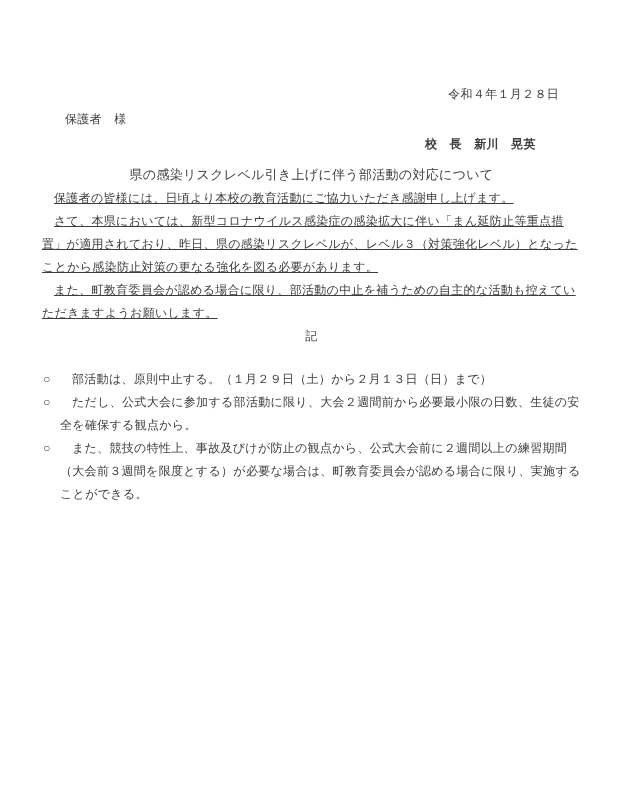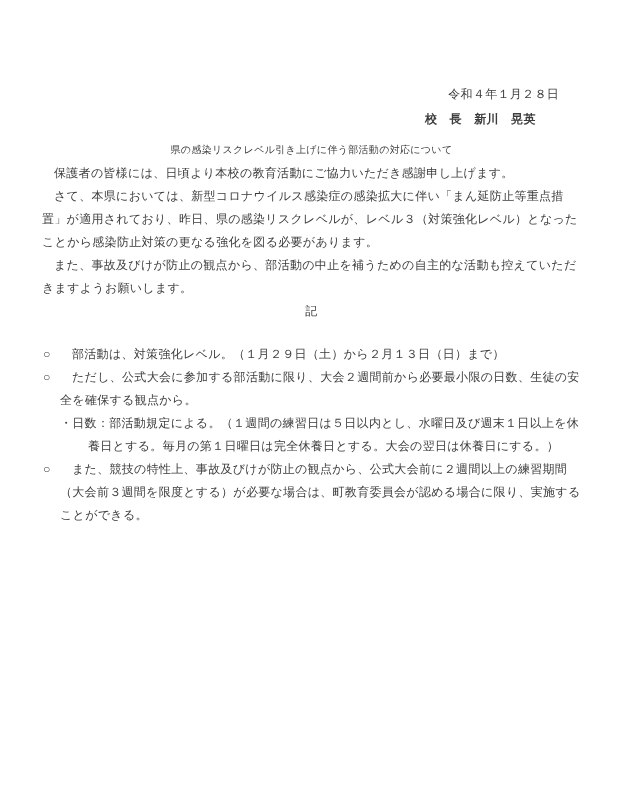--- a/index.html
+++ b/index.html
@@ -22,73 +22,71 @@
   
   .header-line { line-height: 25px; white-space: nowrap; }
   .date-line { text-align: right; padding-right: 22px; }
   .addressee-line { padding-left: 23px; }
   .school-line { padding-left: 375px; }
   .principal-line { padding-left: 383px; font-weight: bold; }
 
   
   .doc-title {
     text-align: center;
-    font-size: 10px;
+    font-size: 13px;
     line-height: 24px;
     margin-top: 6px;
   }
 
   
-  .para { margin: 0; text-indent: 12px; }
+  .para { margin: 0; text-indent: 12px; text-decoration: underline; }
 
   
   .kigo { text-align: center; }
 
   
   .list { margin-top: 20px; }
   .o-item { position: relative; margin-left: 18px; text-indent: 12px; }
   .o-bullet { position: absolute; left: -17px; top: 0; text-indent: 0; }
   .sub-item { margin-left: 18px; padding-left: 28px; text-indent: -28px; }
 </style>
 </head>
 <body>
 
 <div class="page">
 
   <div class="header-line date-line">令和４年１月２８日</div>
 
+  <div class="header-line addressee-line">保護者　様</div>
 
   <div>
     <div class="header-line principal-line">校　長　新川　晃英</div>
   </div>
 
   <div class="doc-title">県の感染リスクレベル引き上げに伴う部活動の対応について</div>
 
   <p class="para">保護者の皆様には、日頃より本校の教育活動にご協力いただき感謝申し上げます。</p>
 
   <p class="para">さて、本県においては、新型コロナウイルス感染症の感染拡大に伴い「まん延防止等重点措置」が適用されており、昨日、県の感染リスクレベルが、レベル３（対策強化レベル）となったことから感染防止対策の更なる強化を図る必要があります。</p>
 
 
-  <p class="para">また、事故及びけが防止の観点から、部活動の中止を補うための自主的な活動も控えていただきますようお願いします。</p>
+  <p class="para">また、町教育委員会が認める場合に限り、部活動の中止を補うための自主的な活動も控えていただきますようお願いします。</p>
 
   <div class="kigo">記</div>
 
   <div class="list">
 
     <div class="o-item">
-      <span class="o-bullet">○</span><span>部活動は、対策強化レベル。（１月２９日（土）から２月１３日（日）まで）</span>
+      <span class="o-bullet">○</span><span>部活動は、原則中止する。（１月２９日（土）から２月１３日（日）まで）</span>
     </div>
 
     <div class="o-item">
       <span class="o-bullet">○</span><span>ただし、公式大会に参加する部活動に限り、大会２週間前から必要最小限の日数、生徒の安全を確保する観点から。</span>
     </div>
 
-    <div class="sub-item">
-      <span>・</span><span>日数：部活動規定による。（１週間の練習日は５日以内とし、水曜日及び週末１日以上を休養日とする。毎月の第１日曜日は完全休養日とする。大会の翌日は休養日にする。）</span>
-    </div>
 
 
 
     <div class="o-item">
       <span class="o-bullet">○</span><span>また、競技の特性上、事故及びけが防止の観点から、公式大会前に２週間以上の練習期間（大会前３週間を限度とする）が必要な場合は、町教育委員会が認める場合に限り、実施することができる。</span>
     </div>
 
   </div>
 
 </div>

